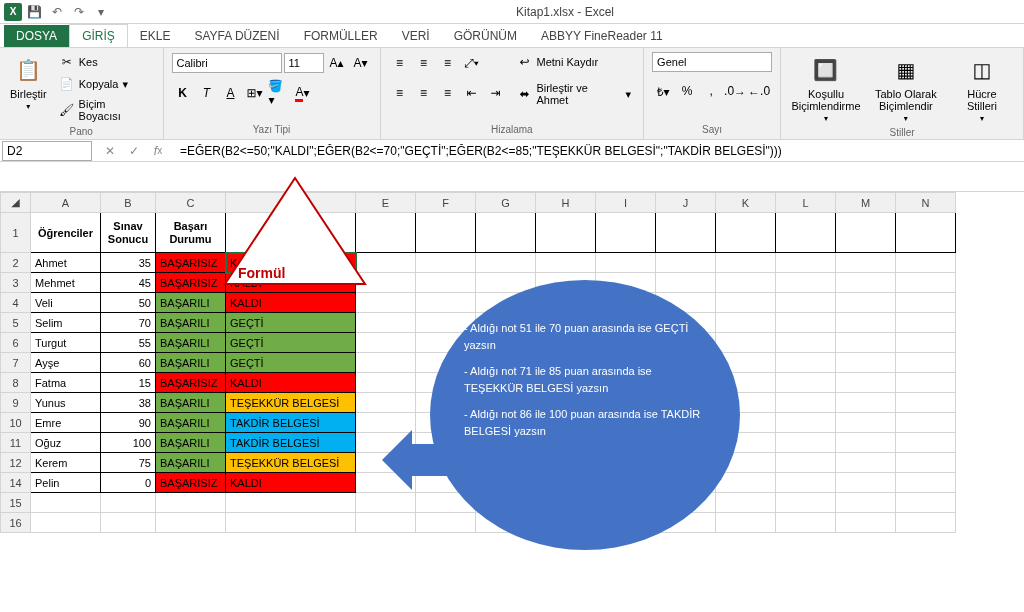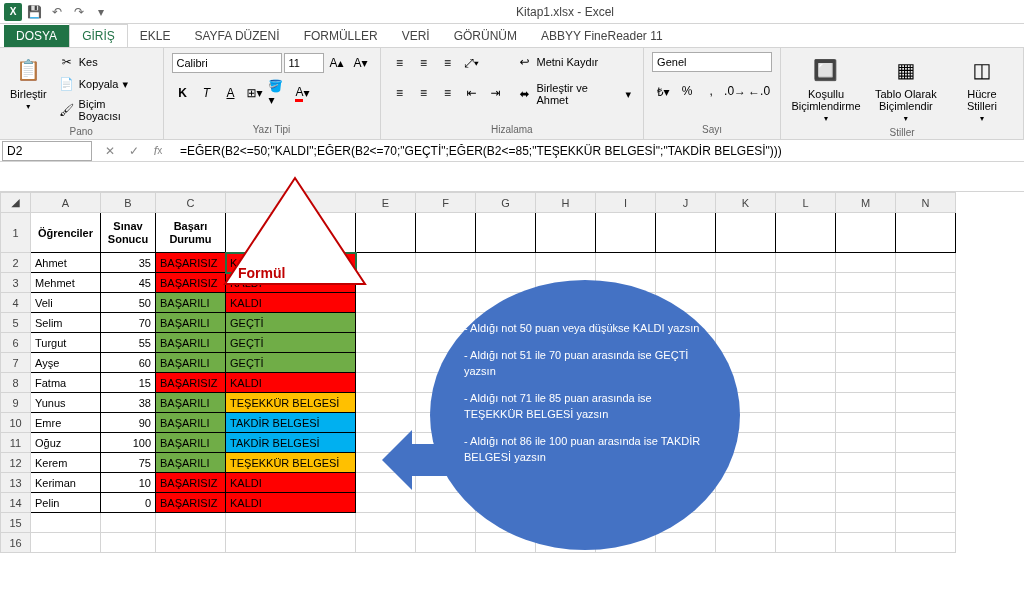--- a/index.html
+++ b/index.html
@@ -447,37 +447,20 @@
           <td style="border:1px solid #d4d4d4;"></td>
           <td style="border:1px solid #d4d4d4;"></td>
           <td style="border:1px solid #d4d4d4;"></td>
           <td style="border:1px solid #d4d4d4;"></td>
           <td style="border:1px solid #d4d4d4;"></td>
           <td style="border:1px solid #d4d4d4;"></td>
           <td style="border:1px solid #d4d4d4;"></td>
           <td style="border:1px solid #d4d4d4;"></td>
         </tr>
         <tr class="data-border">
-          <th class="rowhead">13</th>
-  <td>Keriman</td>
-  <td class="num">10</td>
-  <td class="basarisiz">BAŞARISIZ</td>
-  <td class="kaldi ">KALDI</td>
-          <td style="border:1px solid #d4d4d4;"></td>
-          <td style="border:1px solid #d4d4d4;"></td>
-          <td style="border:1px solid #d4d4d4;"></td>
-          <td style="border:1px solid #d4d4d4;"></td>
-          <td style="border:1px solid #d4d4d4;"></td>
-          <td style="border:1px solid #d4d4d4;"></td>
-          <td style="border:1px solid #d4d4d4;"></td>
-          <td style="border:1px solid #d4d4d4;"></td>
-          <td style="border:1px solid #d4d4d4;"></td>
-          <td style="border:1px solid #d4d4d4;"></td>
-        </tr>
-        <tr class="data-border">
           <th class="rowhead">14</th>
   <td>Pelin</td>
   <td class="num">0</td>
   <td class="basarisiz">BAŞARISIZ</td>
   <td class="kaldi ">KALDI</td>
           <td style="border:1px solid #d4d4d4;"></td>
           <td style="border:1px solid #d4d4d4;"></td>
           <td style="border:1px solid #d4d4d4;"></td>
           <td style="border:1px solid #d4d4d4;"></td>
           <td style="border:1px solid #d4d4d4;"></td>
@@ -528,18 +511,17 @@
 <div class="triangle-annot">
   <svg width="140" height="110">
     <polygon points="70,0 0,106 140,106" fill="#fff" stroke="#c00000" stroke-width="2"></polygon>
   </svg>
 </div>
 <div class="formul-label">Formül</div>
 
 <div class="callout">
   <div class="callout-arrow"></div>
   <div class="callout-oval">
-    <p>- Aldığı not 50 puan veya düşükse KALDI yazsın</p>
     <p>- Aldığı not 51 ile 70 puan arasında ise GEÇTİ yazsın</p>
     <p>- Aldığı not 71 ile 85 puan arasında ise TEŞEKKÜR BELGESİ yazsın</p>
     <p>- Aldığı not 86 ile 100 puan arasında ise TAKDİR BELGESİ yazsın</p>
   </div>
 </div>
 
 </body></html>

